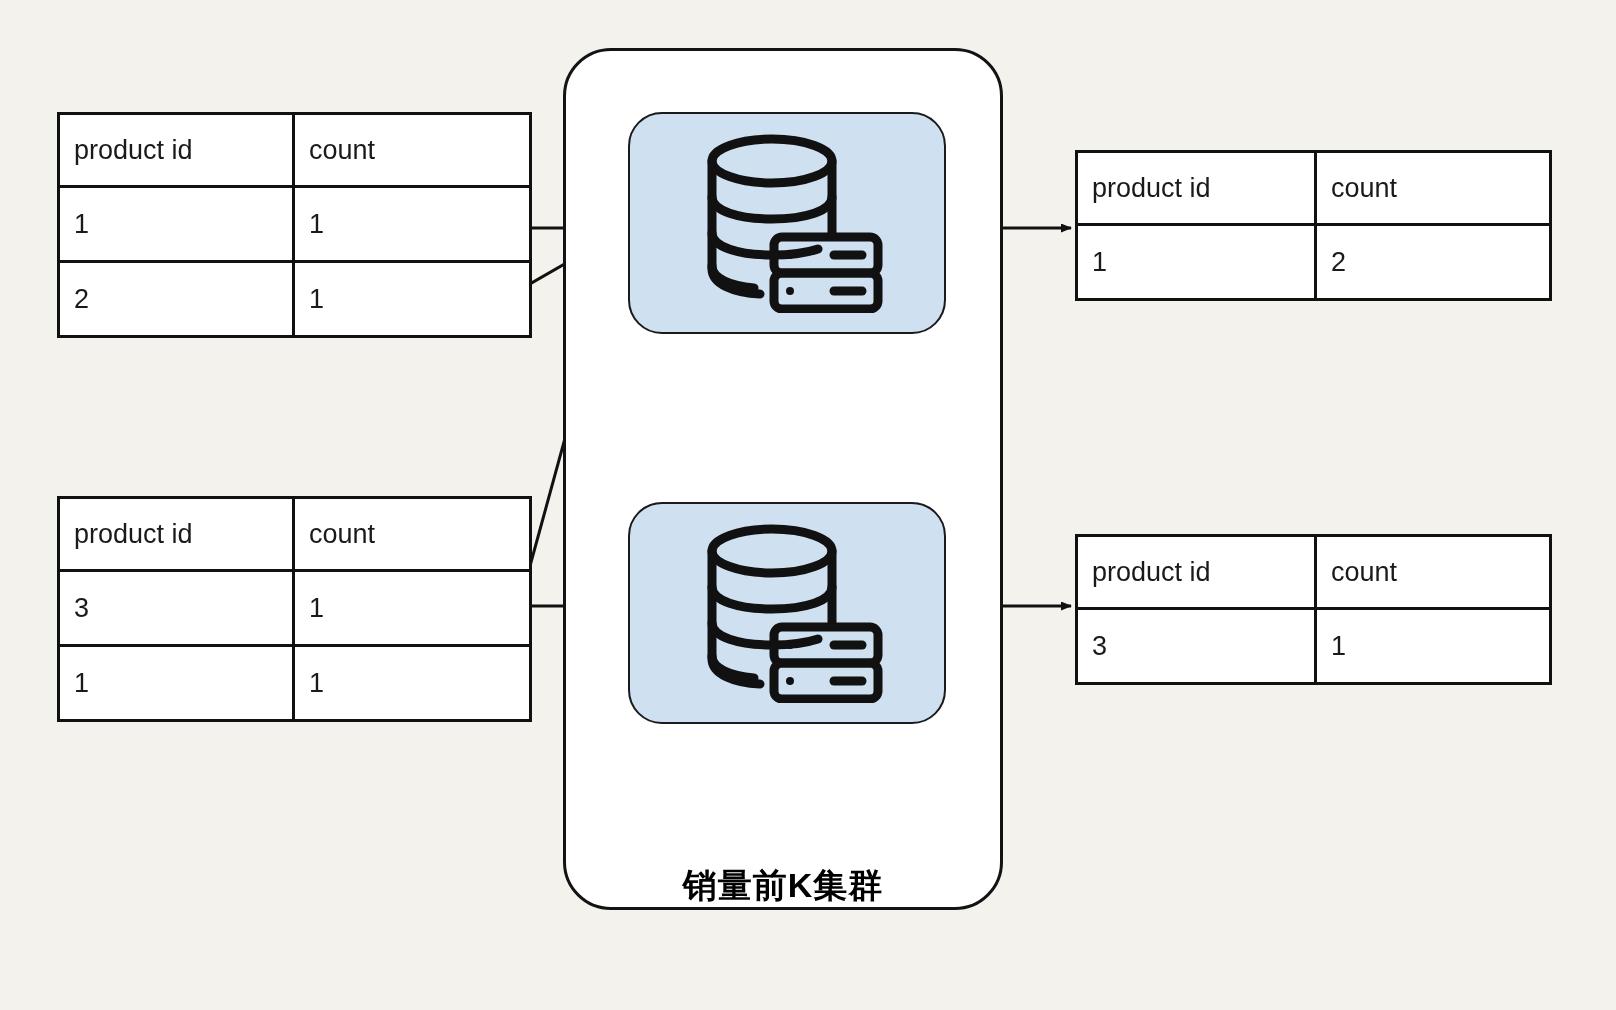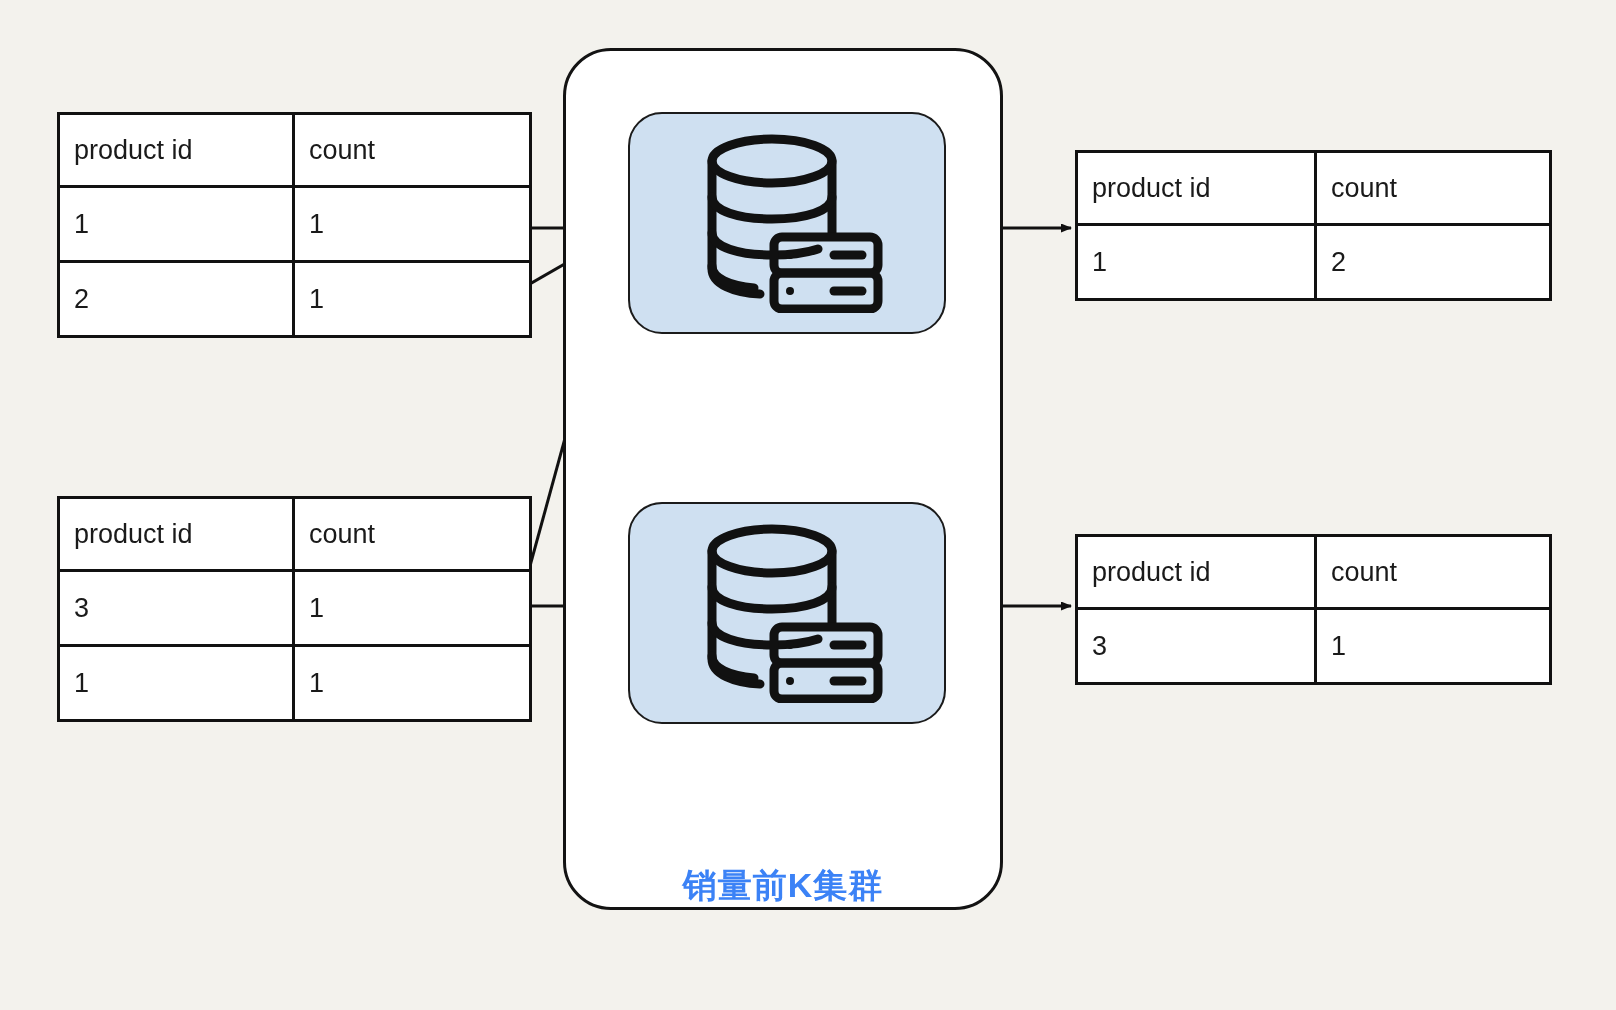--- a/index.html
+++ b/index.html
@@ -54,21 +54,21 @@
     box-sizing: border-box;
   }
   .cluster-label {
     position: absolute;
     left: 0;
     right: 0;
     top: 812px;
     text-align: center;
     font-size: 34px;
     font-weight: 700;
-    color: #3b82f6;
+    color: #000000;
     letter-spacing: 1px;
   }
 
   
   .node {
     position: absolute;
     width: 318px;
     height: 222px;
     background: #cfe0f1;
     border: 2px solid #1b1b1b;

